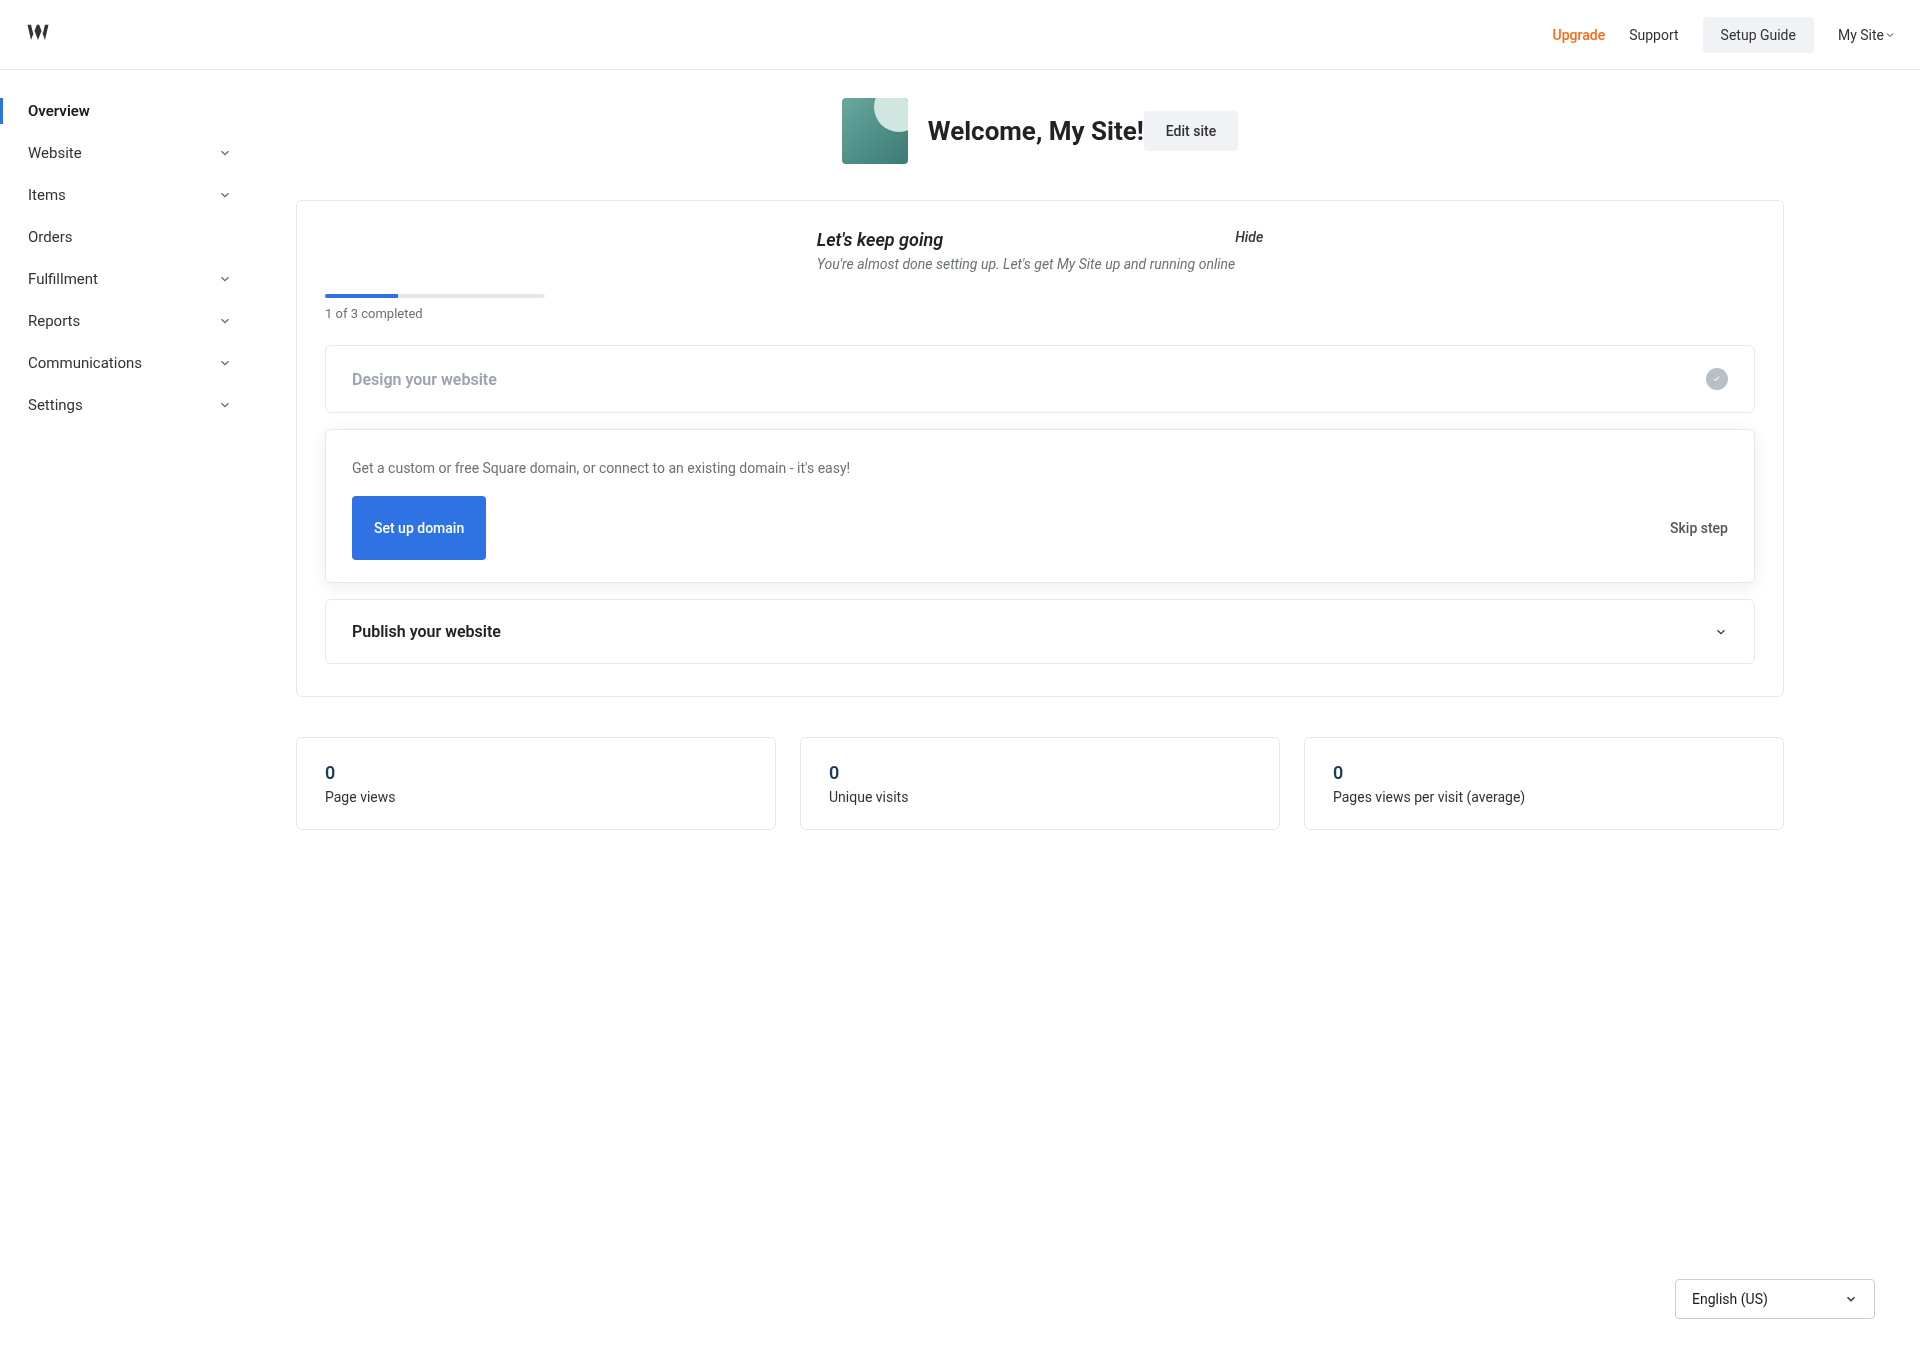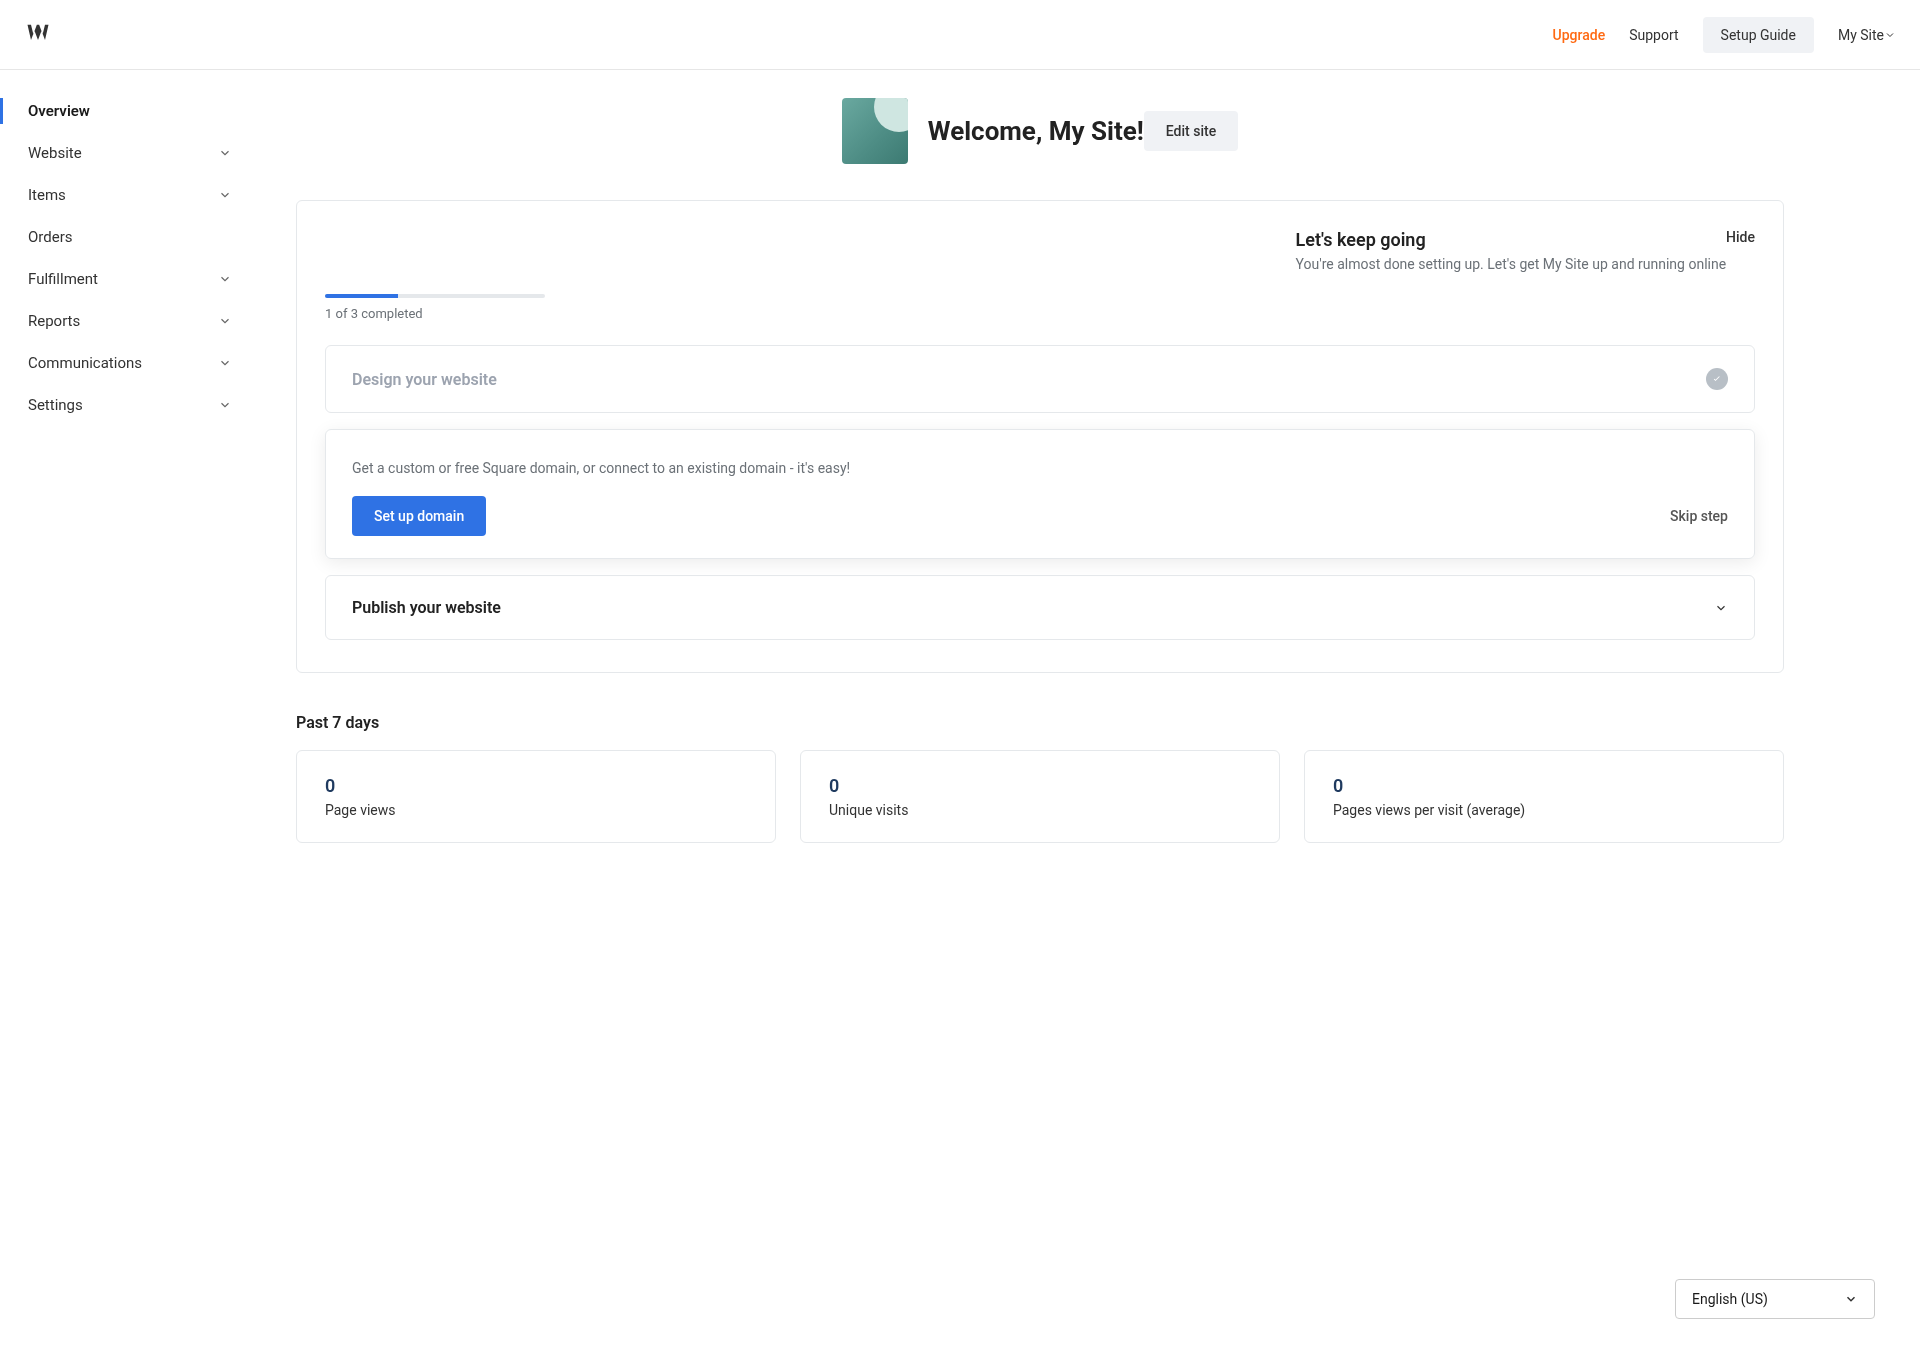--- a/index.html
+++ b/index.html
@@ -97,21 +97,21 @@
   font-size: 14px;
   color: #333;
   font-weight: 500;
 }
 .card {
   border: 1px solid #e5e8eb;
   border-radius: 6px;
   padding: 28px;
   margin-bottom: 40px;
 }
-.card-head { display: flex; justify-content: flex-end; align-items: start; }
+.card-head { display: flex; justify-content: center; align-items: start; font-style: italic; }
 .card-title { font-size: 18px; font-weight: 600; color: #222; margin-bottom: 6px; }
 .card-sub { font-size: 14px; color: #6b7177; margin-bottom: 22px; }
 .hide-link { font-size: 14px; color: #333; cursor: pointer; font-weight: 500; }
 .progress-bar {
   width: 220px; height: 4px; background: #e5e8eb; border-radius: 4px; overflow: hidden; margin-bottom: 8px;
 }
 .progress-fill { height: 100%; background: #2f72e4; width: 33.3%; }
 .progress-text { font-size: 13px; color: #6b7177; margin-bottom: 24px; }
 .step {
   border: 1px solid #e5e8eb;
@@ -129,21 +129,21 @@
 .check-circle svg { width: 12px; height: 12px; fill: #fff; }
 .step.expanded {
   box-shadow: 0 4px 18px rgba(0,0,0,0.08);
   border-color: #e5e8eb;
 }
 .step-desc { font-size: 14px; color: #6b7177; margin-top: 8px; margin-bottom: 20px; }
 .step-actions { display: flex; justify-content: space-between; align-items: center; }
 .primary-btn {
   background: #2f72e4;
   color: #fff;
-  padding: 12px 22px;
+  padding: 24px 22px;
   border-radius: 4px;
   cursor: pointer;
   font-size: 14px;
   font-weight: 500;
 }
 .skip-link { font-size: 14px; color: #555; cursor: pointer; font-weight: 500; }
 .section-title { font-size: 16px; font-weight: 600; color: #222; margin-bottom: 18px; }
 .stats-row { display: flex; gap: 24px; }
 .stat-card {
   flex: 1;
@@ -282,21 +282,20 @@
       <div class="step" style="margin-bottom:4px;">
         <div class="step-row">
           <span class="step-title">Publish your website</span>
           <svg class="chev-icon" viewBox="0 0 24 24" fill="none" stroke="#333" stroke-width="2">
               <polyline points="6 9 12 15 18 9"></polyline>
             </svg>
         </div>
       </div>
     </div>
 
-    <div class="section-title">Past 7 days</div>
     <div class="stats-row">
       <div class="stat-card">
         <div class="stat-value">0</div>
         <div class="stat-label">Page views</div>
       </div>
       <div class="stat-card">
         <div class="stat-value">0</div>
         <div class="stat-label">Unique visits</div>
       </div>
       <div class="stat-card">

